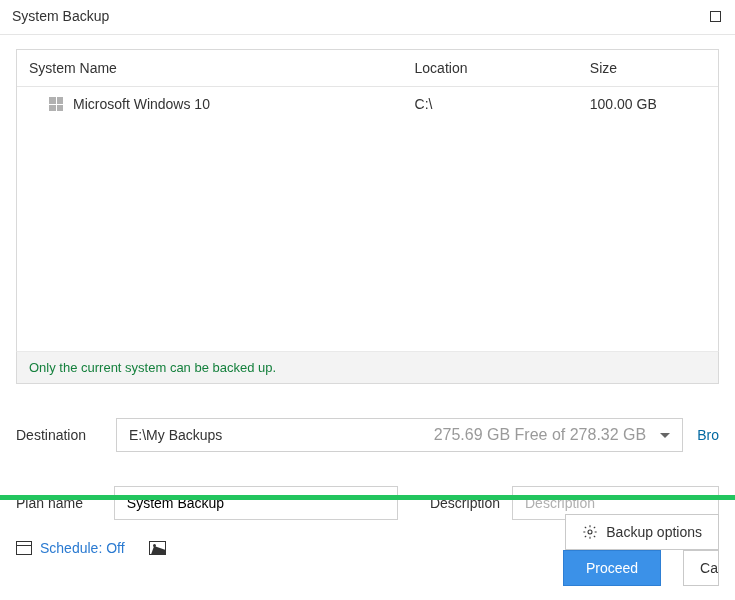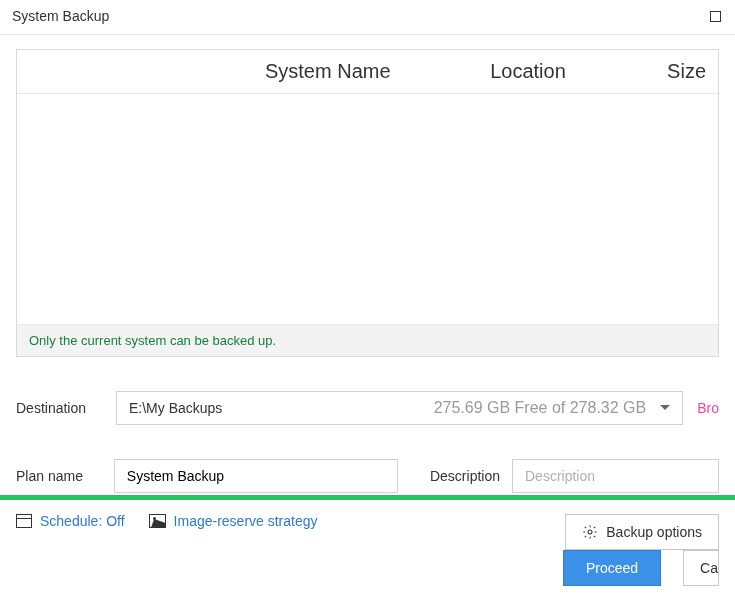--- a/index.html
+++ b/index.html
@@ -38,23 +38,23 @@
     }
     .table-wrap {
       border: 1px solid #d9d9d9;
       border-bottom: none;
     }
     .table {
       width: 100%;
       border-collapse: collapse;
     }
     .table th {
-      text-align: right;
+      text-align: left;
       font-weight: 400;
-      font-size: 20px;
+      font-size: 14px;
       padding: 10px 12px;
       border-bottom: 1px solid #e5e5e5;
       color: #333;
     }
     .table th:nth-child(1){ width: 55%; }
     .table th:nth-child(2){ width: 25%; }
     .table th:nth-child(3){ width: 20%; }
     .table td {
       padding: 9px 12px;
       vertical-align: middle;
@@ -122,21 +122,21 @@
     }
     .caret {
       width: 0;
       height: 0;
       border-left: 5px solid transparent;
       border-right: 5px solid transparent;
       border-top: 5px solid #666;
       margin: 0 6px;
     }
     .browse-partial {
-      color: #ec4899;
+      color: #0369a1;
       padding-left: 10px;
     }
     .input-text {
       border: 1px solid #d0d0d0;
       height: 34px;
       padding: 0 12px;
       font-size: 14px;
       font-family: inherit;
       outline: none;
     }
@@ -270,20 +270,35 @@
     <table class="table">
       <thead>
         <tr>
           <th>System Name</th>
           <th>Location</th>
           <th>Size</th>
         </tr>
       </thead>
       <tbody>
         <tr>
+          <td>
+            <div class="os-cell">
+              <div class="win-icon">
+                  <span></span>
+                  <span></span>
+                  <span></span>
+                  <span></span>
+                </div>
+              <span>Microsoft Windows 10</span>
+            </div>
+          </td>
+          <td>C:\</td>
+          <td>100.00 GB</td>
+        </tr>
+        <tr>
             <td colspan="3" class="table-body-space"></td>
           </tr>
       </tbody>
     </table>
   </div>
   <div class="hint-bar">Only the current system can be backed up.</div>
 
   <div class="form-row">
     <div class="form-label">Destination</div>
     <div class="dest-box">
@@ -301,21 +316,20 @@
     <input class="input-text input-desc" placeholder="Description" style="">
   </div>
 
   <div class="links-row">
     <div class="link-item">
       <div class="cal-icon"></div>
       <span>Schedule: Off</span>
     </div>
     <div class="link-item">
       <div class="img-icon"></div>
-      <span>Image-reserve strategy</span>
     </div>
   </div>
 
 </div>
 
 <div class="footer">
   <button class="btn">
     <svg class="gear-icon" viewBox="0 0 24 24" fill="none" stroke="#333" stroke-width="1.6">
       <circle cx="12" cy="12" r="3"></circle>
       <path d="M12 2v3M12 19v3M4.2 4.2l2.1 2.1M17.7 17.7l2.1 2.1M2 12h3M19 12h3M4.2 19.8l2.1-2.1M17.7 6.3l2.1-2.1"></path>

